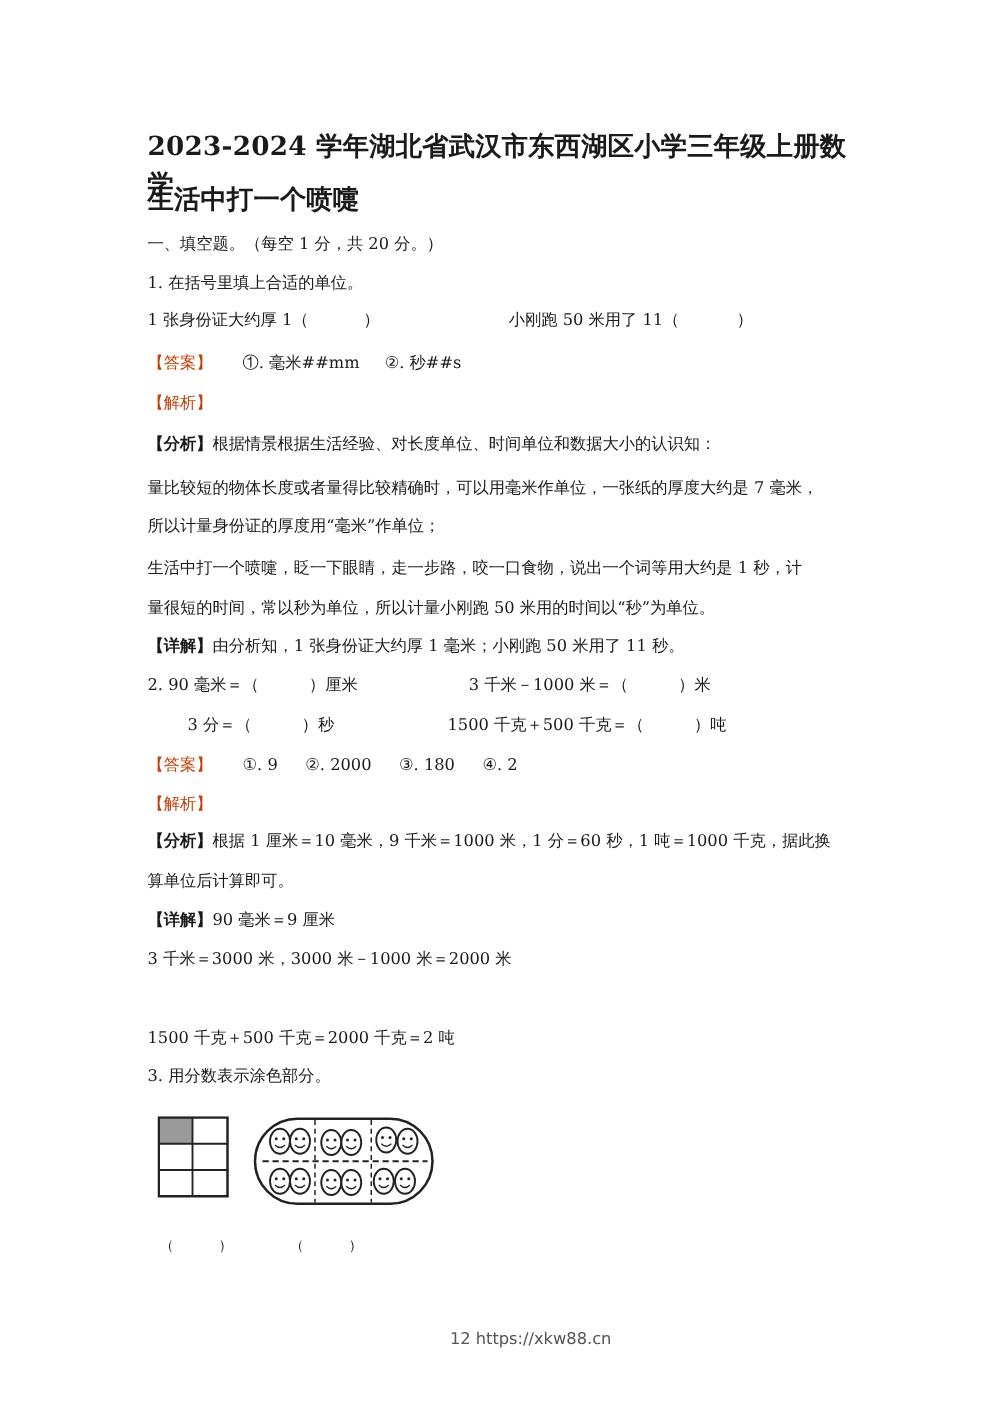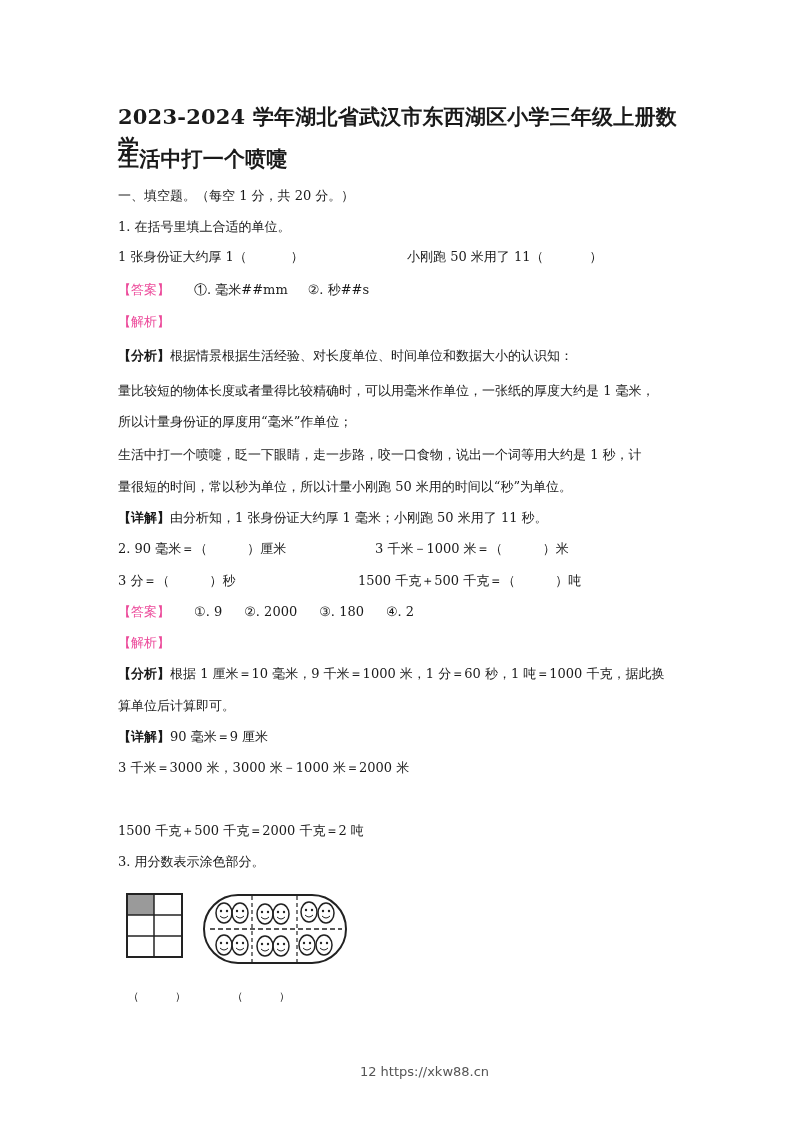--- a/index.html
+++ b/index.html
@@ -2,21 +2,21 @@
 <html><head>
 <meta charset="utf-8">
 <style>
   html, body { margin:0; padding:0; background:#ffffff; }
   body { width:793px; height:1122px; position:relative; overflow:hidden;
          font-family:"DejaVu Serif","Liberation Serif",serif; color:#1a1a1a; }
   .page { position:absolute; left:0; top:0; width:793px; height:1122px; }
   .title { position:absolute; left:118px; width:570px; font-size:21px; font-weight:bold;
            line-height:30px; letter-spacing:0.2px; }
   .line { position:absolute; left:118px; font-size:13px; line-height:18px; white-space:nowrap; }
-  .tag { color:#ec4899;font-family:Liberation Serif, serif; }
+  .tag { color:#c2410c;font-family:Liberation Serif, serif; }
   .tagb { font-weight:bold; }
   .gap { display:inline-block; }
   .fig { position:absolute; }
   .footer { position:absolute; left:0; width:793px; top:1064px; text-align:center;
             font-family:"DejaVu Sans","Liberation Sans",sans-serif; font-size:13px; color:#555;padding-left:28px; }
 </style>
 </head>
 <body>
 
 <div class="page">
@@ -33,35 +33,35 @@
   <div class="line" style="top:248px; left:407px;">
     <span>小刚跑 50 米用了 11（</span><span class="gap" style="width:46px;"></span><span>）</span>
   </div>
   <div class="line" style="top:281px;">
     <span class="tag">【答案】</span><span class="gap" style="width:24px;"></span><span>①. 毫米##mm</span><span class="gap" style="width:20px;"></span><span>②. 秒##s</span>
   </div>
   <div class="line tag" style="top:313px;">【解析】</div>
   <div class="line" style="top:347px;">
     <span class="tagb">【分析】</span><span>根据情景根据生活经验、对长度单位、时间单位和数据大小的认识知：</span>
   </div>
-  <div class="line" style="top:382px;">量比较短的物体长度或者量得比较精确时，可以用毫米作单位，一张纸的厚度大约是 1 毫米，</div>
+  <div class="line" style="top:382px;">量比较短的物体长度或者量得比较精确时，可以用毫米作单位，一张纸的厚度大约是 7 毫米，</div>
   <div class="line" style="top:413px;">所以计量身份证的厚度用“毫米”作单位；</div>
   <div class="line" style="top:446px;">生活中打一个喷嚏，眨一下眼睛，走一步路，咬一口食物，说出一个词等用大约是 1 秒，计</div>
   <div class="line" style="top:478px;">量很短的时间，常以秒为单位，所以计量小刚跑 50 米用的时间以“秒”为单位。</div>
   <div class="line" style="top:509px;">
     <span class="tagb">【详解】</span><span>由分析知，1 张身份证大约厚 1 毫米；小刚跑 50 米用了 11 秒。</span>
   </div>
 
   <div class="line" style="top:540px;">
     <span>2. 90 毫米＝（</span><span class="gap" style="width:40px;"></span><span>）厘米</span>
   </div>
   <div class="line" style="top:540px; left:375px;">
     <span>3 千米－1000 米＝（</span><span class="gap" style="width:40px;"></span><span>）米</span>
   </div>
-  <div class="line" style="top:572px;">
+  <div class="line" style="top:572px;margin-left:32px;">
     <span>3 分＝（</span><span class="gap" style="width:40px;"></span><span>）秒</span>
   </div>
   <div class="line" style="top:572px; left:358px;">
     <span>1500 千克＋500 千克＝（</span><span class="gap" style="width:40px;"></span><span>）吨</span>
   </div>
   <div class="line" style="top:603px;">
     <span class="tag">【答案】</span><span class="gap" style="width:24px;"></span><span>①. 9</span><span class="gap" style="width:22px;"></span><span>②. 2000</span><span class="gap" style="width:22px;"></span><span>③. 180</span><span class="gap" style="width:22px;"></span><span>④. 2</span>
   </div>
   <div class="line tag" style="top:634px;">【解析】</div>
   <div class="line" style="top:665px;">

